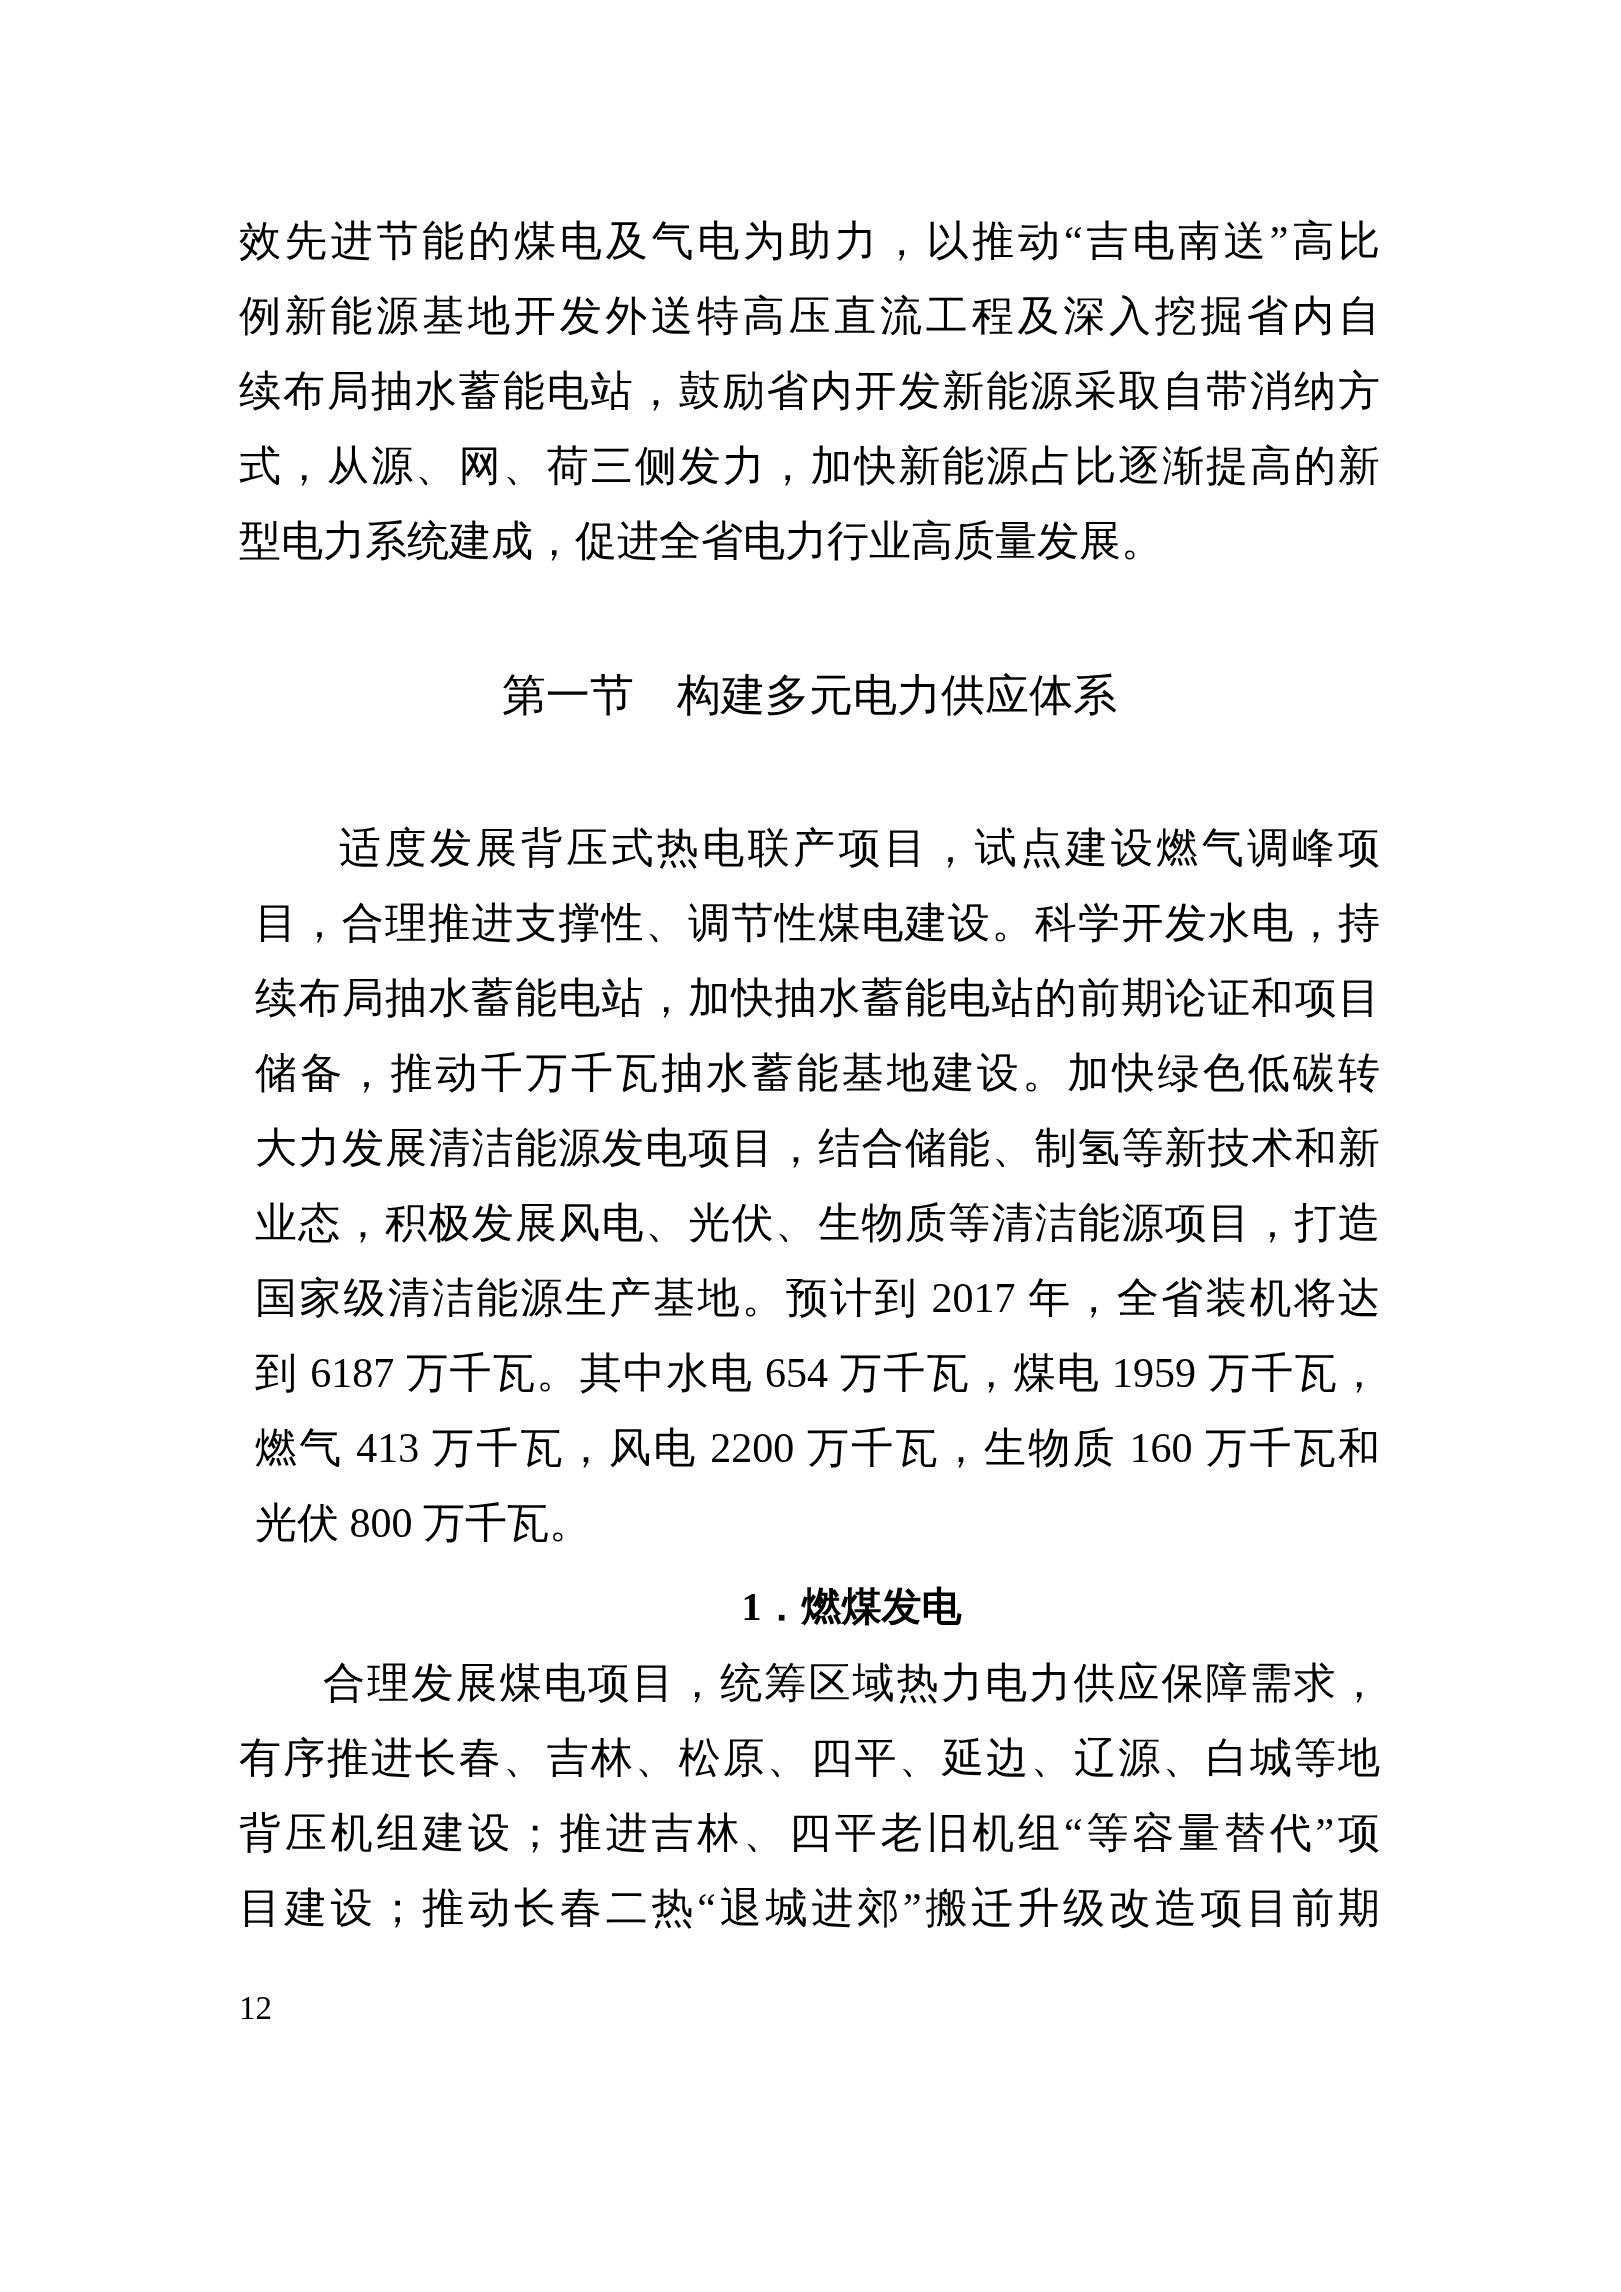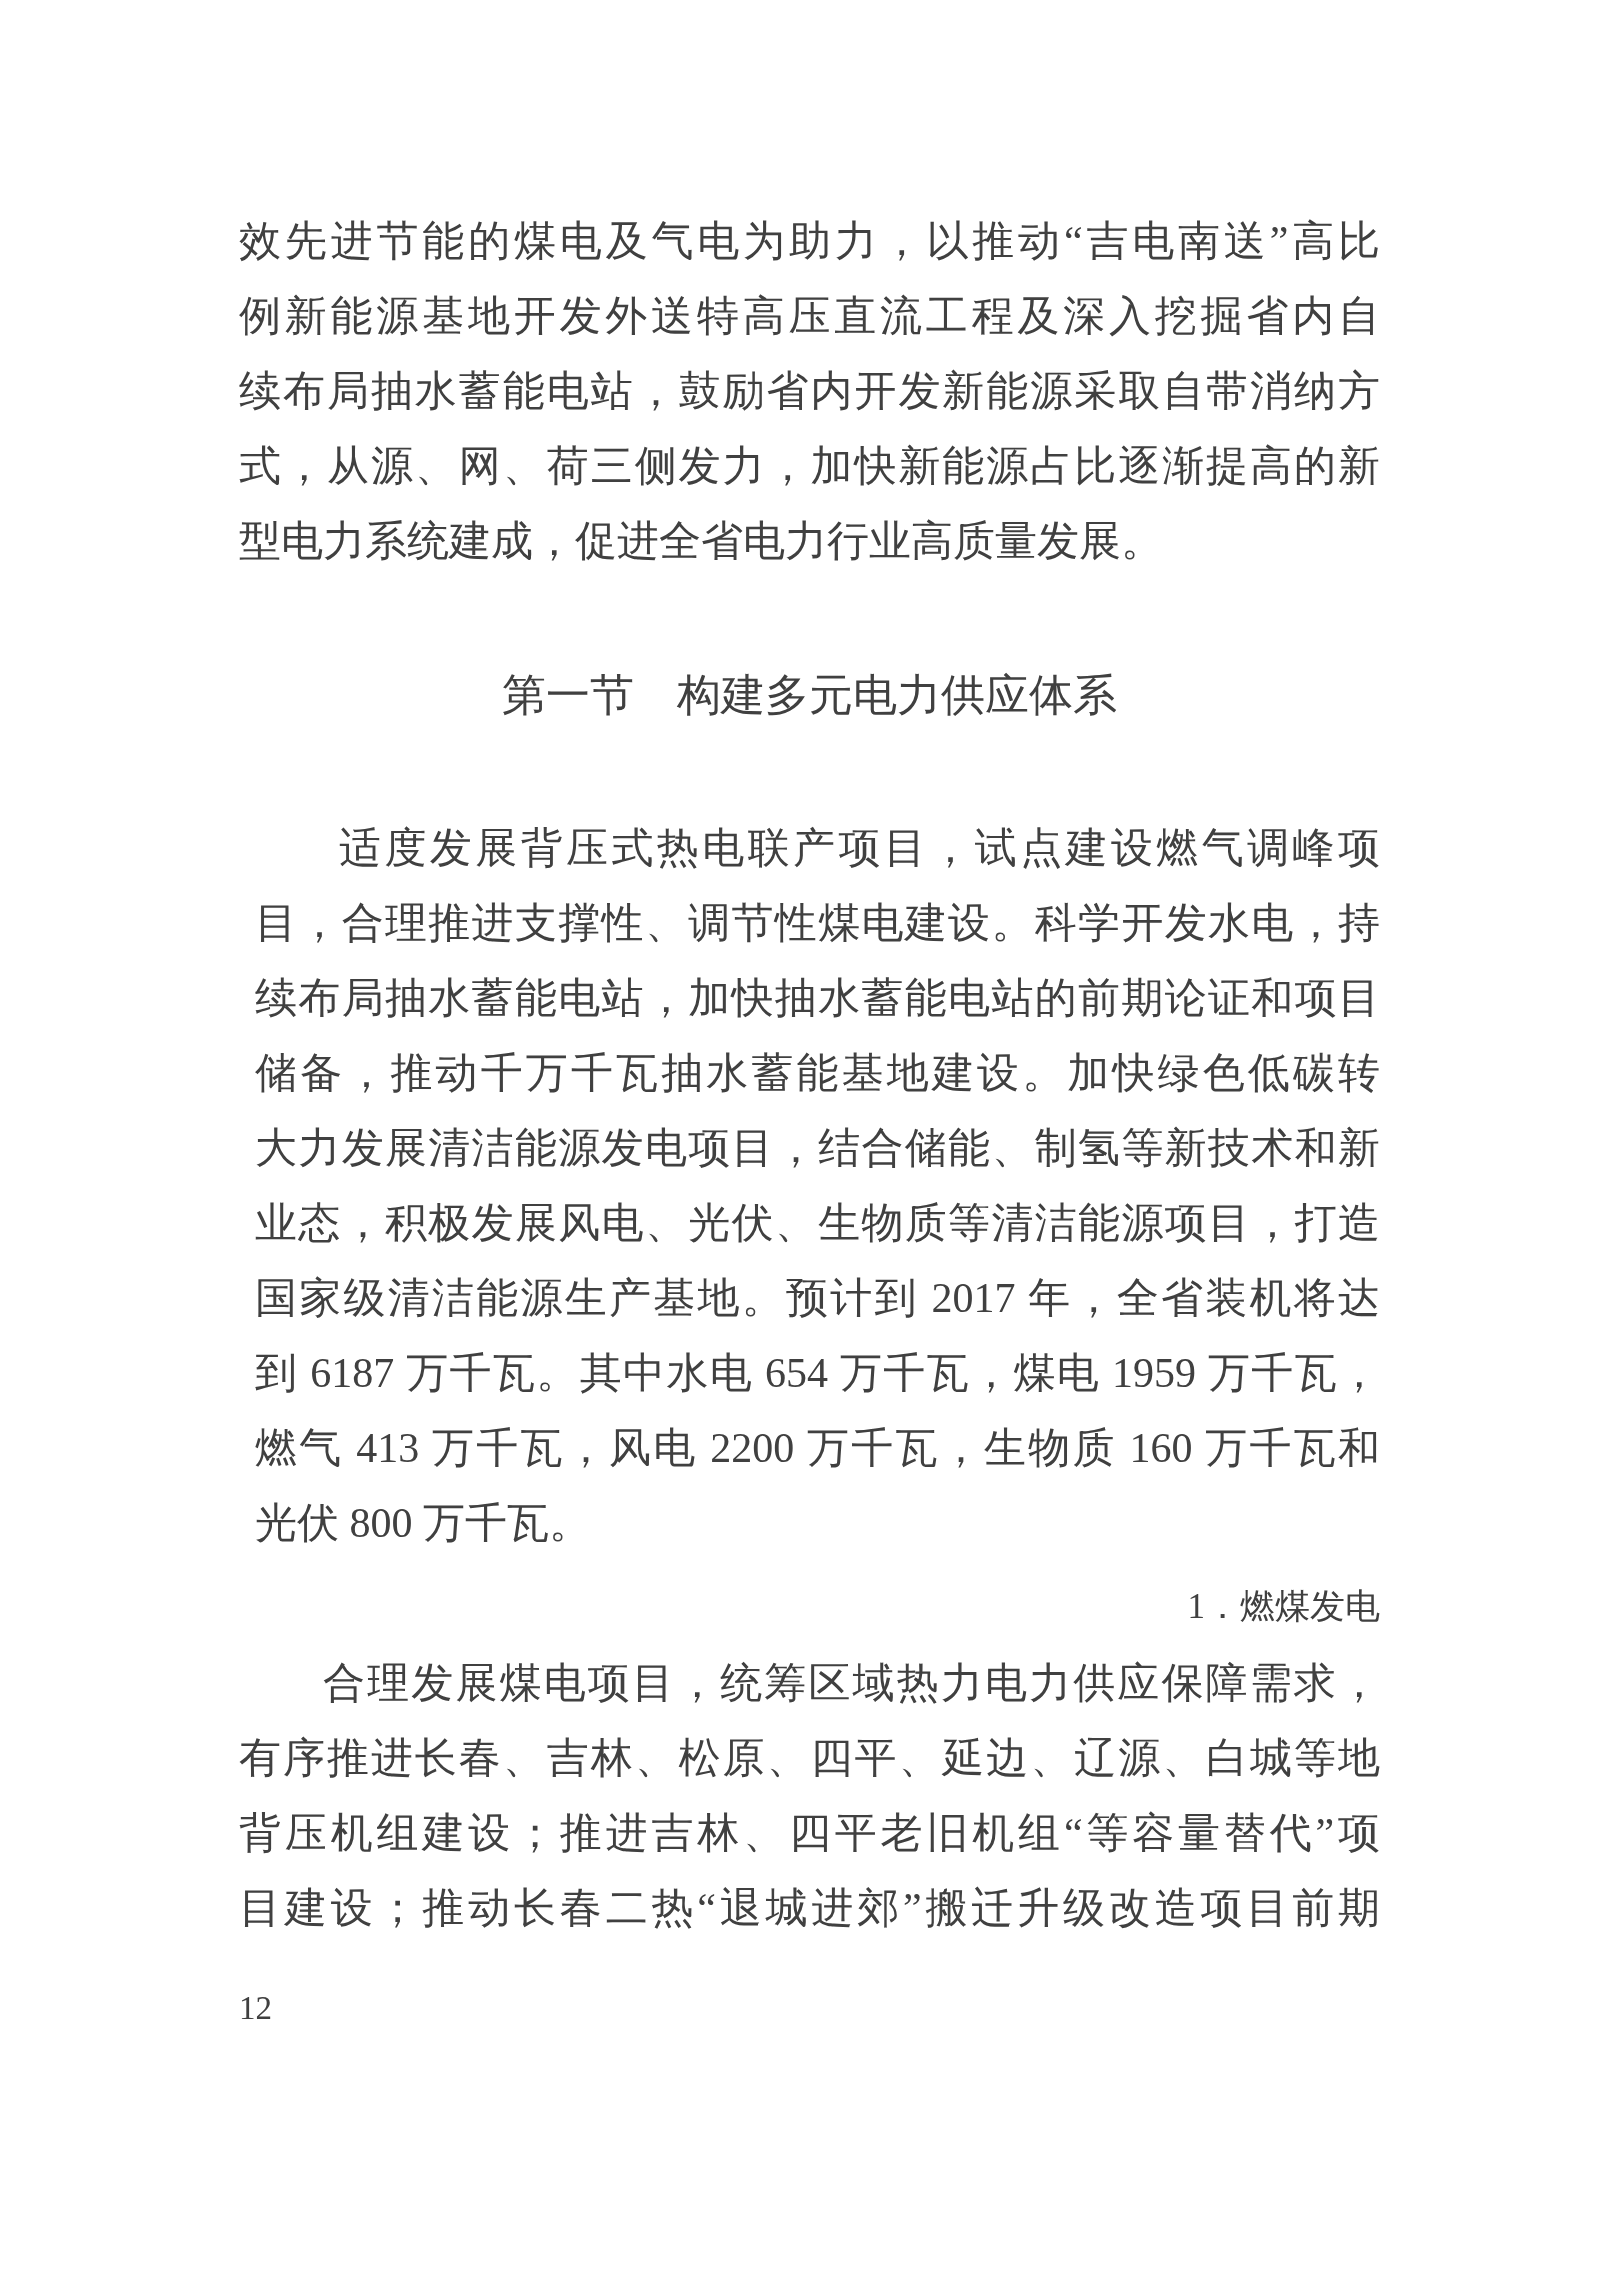--- a/index.html
+++ b/index.html
@@ -8,21 +8,21 @@
     background: #ffffff;
   }
   .page {
     position: relative;
     width: 1621px;
     height: 2293px;
     margin: 0 auto;
     background: #ffffff;
     box-sizing: border-box;
     padding: 204px 241px 0 239px;
-    color: #404040;
+    color: #000000;
     font-family: "Liberation Serif", "DejaVu Serif", serif;
     overflow: hidden;
   }
   .para { margin: 0; padding: 0; }
   .line {
     font-size: 42px;
     line-height: 75px;
     height: 75px;
     white-space: normal;
     overflow: hidden;
@@ -49,26 +49,26 @@
     font-weight: normal;
     margin: 0;
   }
   .chapter-heading { margin-top: 52px; }
   .section-heading { margin-top: 78px; }
 
   .para-supply { margin-top: 79px; margin-left: 16px; }
 
   .item-heading {
     margin-top: 7.8px;
-    font-size: 35px;
+    font-size: 40px;
     line-height: 75px;
     height: 75px;
-    font-weight: normal;
+    font-weight: bold;
     text-indent: 84px;
-    text-align: right;
+    text-align: center;
   }
   .para-coal { margin-top: 2px; }
 
   .page-number {
     margin-top: 46px;
     font-size: 33px;
     line-height: 33px;
   }
 </style>
 </head>

